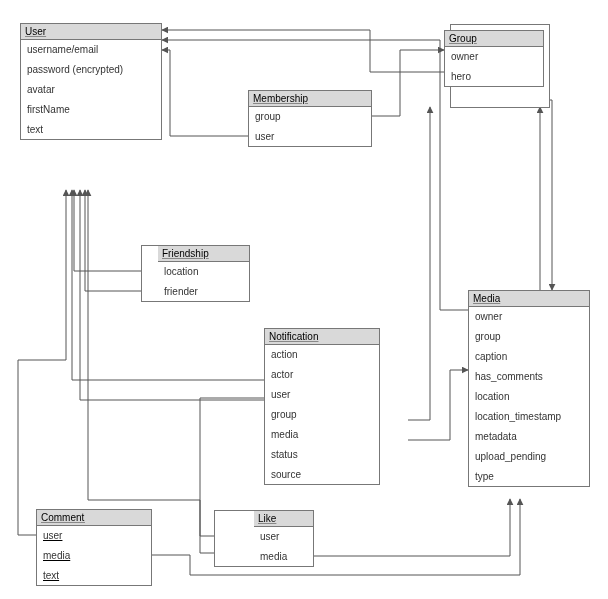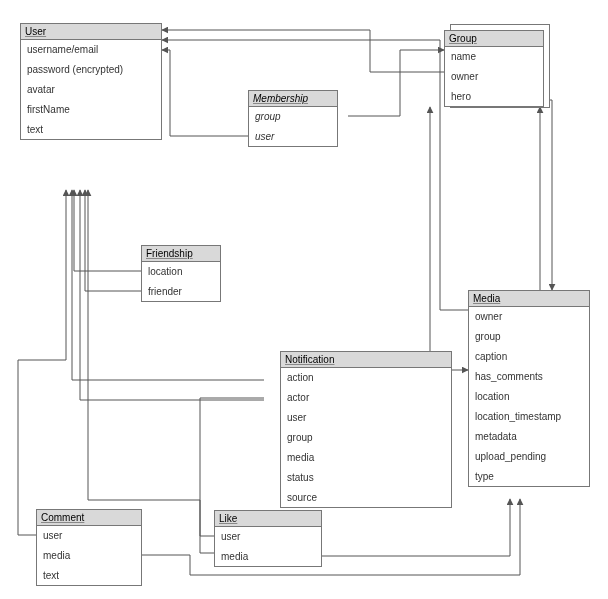--- a/index.html
+++ b/index.html
@@ -120,46 +120,45 @@
   <div class="entity-header">User</div>
   <div class="entity-body">
     <div class="entity-row">username/email</div>
     <div class="entity-row">password (encrypted)</div>
     <div class="entity-row">avatar</div>
     <div class="entity-row">firstName</div>
     <div class="entity-row">text</div>
   </div>
 </div>
 
-<div class="entity" style="left:248px; top:90px; width:90px;font-style:italic;">
+<div class="entity" style="left:248px; top:90px; width:124px;">
   <div class="entity-header">Membership</div>
   <div class="entity-body">
     <div class="entity-row">group</div>
     <div class="entity-row">user</div>
   </div>
 </div>
 
 <div class="entity" style="left:444px; top:30px; width:100px;">
   <div class="entity-header">Group</div>
   <div class="entity-body">
-    <div class="entity-row">name</div>
     <div class="entity-row">owner</div>
     <div class="entity-row">hero</div>
   </div>
 </div>
 
-<div class="entity" style="left:141px; top:245px; width:80px;">
+<div class="entity" style="left:141px; top:245px; width:109px;padding-left:16px;">
   <div class="entity-header">Friendship</div>
   <div class="entity-body">
     <div class="entity-row">location</div>
     <div class="entity-row">friender</div>
   </div>
 </div>
 
-<div class="entity" style="left:264px; top:351px; width:172px;margin-left:16px;">
+<div class="entity" style="left:264px; top:328px; width:116px;">
   <div class="entity-header">Notification</div>
   <div class="entity-body">
     <div class="entity-row">action</div>
     <div class="entity-row">actor</div>
     <div class="entity-row">user</div>
     <div class="entity-row">group</div>
     <div class="entity-row">media</div>
     <div class="entity-row">status</div>
     <div class="entity-row">source</div>
   </div>
@@ -173,28 +172,28 @@
     <div class="entity-row">caption</div>
     <div class="entity-row">has_comments</div>
     <div class="entity-row">location</div>
     <div class="entity-row">location_timestamp</div>
     <div class="entity-row">metadata</div>
     <div class="entity-row">upload_pending</div>
     <div class="entity-row">type</div>
   </div>
 </div>
 
-<div class="entity" style="left:36px; top:509px; width:106px;">
+<div class="entity" style="left:36px; top:509px; width:116px;text-decoration:underline;">
   <div class="entity-header">Comment</div>
   <div class="entity-body">
     <div class="entity-row">user</div>
     <div class="entity-row">media</div>
     <div class="entity-row">text</div>
   </div>
 </div>
 
-<div class="entity" style="left:214px; top:510px; width:108px;">
+<div class="entity" style="left:214px; top:510px; width:100px;padding-left:39px;">
   <div class="entity-header">Like</div>
   <div class="entity-body">
     <div class="entity-row">user</div>
     <div class="entity-row">media</div>
   </div>
 </div>
 
 </body></html>

